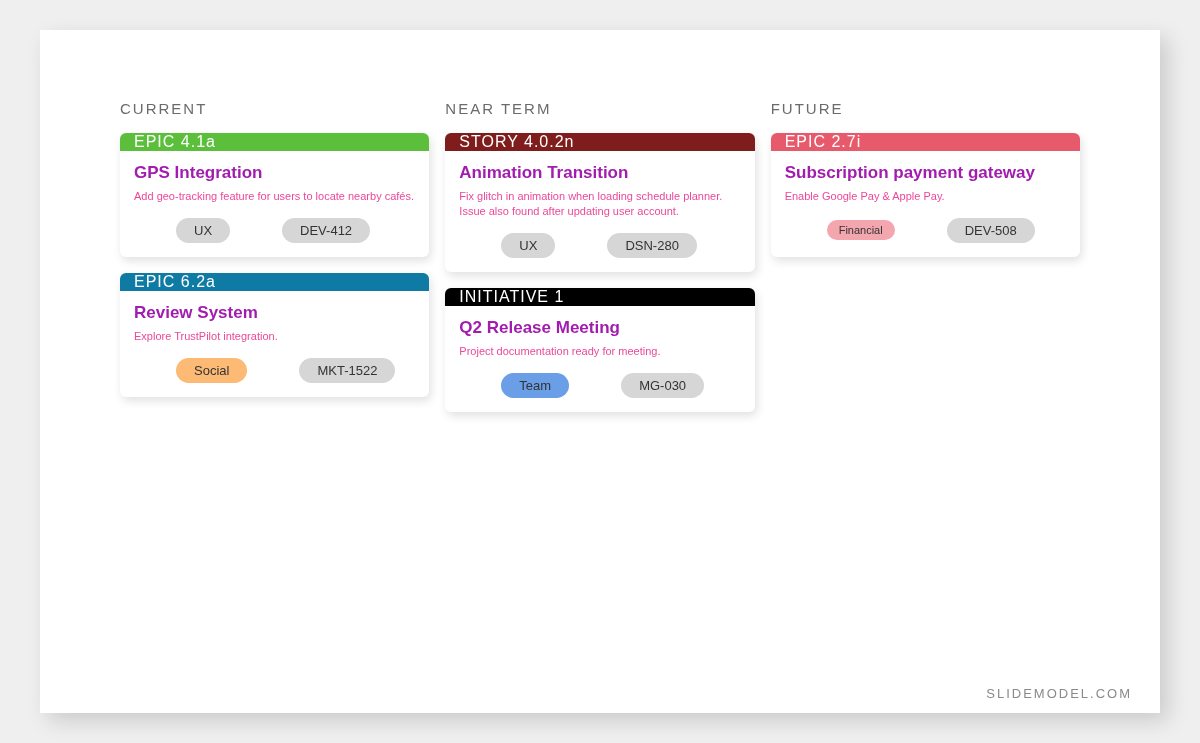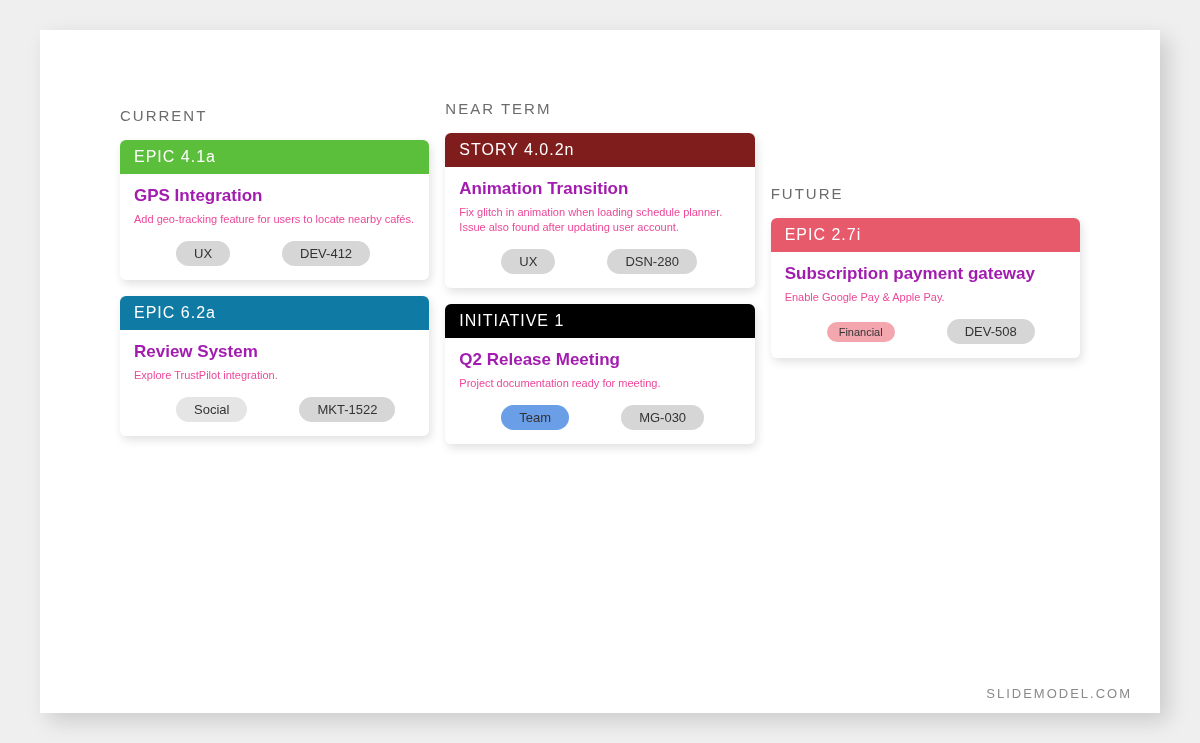--- a/index.html
+++ b/index.html
@@ -16,21 +16,20 @@
     left: 40px;
     right: 40px;
     bottom: 30px;
     background: #ffffff;
     box-shadow: 8px 8px 20px rgba(0,0,0,0.15);
     padding: 70px 80px 40px 80px;
   }
   .columns {
     display: flex;
     gap: 16px;
-    align-items: center;
   }
   .col {
     flex: 1;
     display: flex;
     flex-direction: column;
   }
   .col-header {
     font-size: 15px;
     letter-spacing: 2px;
     color: #6b6b6b;
@@ -40,21 +39,21 @@
   .card {
     background: #fff;
     border-radius: 6px;
     box-shadow: 2px 4px 10px rgba(0,0,0,0.12);
     margin-bottom: 16px;
     overflow: hidden;
   }
   .card-header {
     color: #fff;
     font-size: 16px;
-    padding: 8px 14px;
+    padding: 0 14px;
     letter-spacing: 1px;
     font-weight: 400;
   }
   .card-body {
     padding: 12px 14px 14px 14px;
   }
   .card-title {
     font-size: 17px;
     font-weight: 700;
     color: #a21caf;
@@ -108,21 +107,21 @@
           </div>
         </div>
       </div>
 
       <div class="card">
         <div class="card-header" style="background: rgb(15, 123, 165);">EPIC 6.2a</div>
         <div class="card-body">
           <div class="card-title">Review System</div>
           <div class="card-desc">Explore TrustPilot integration.</div>
           <div class="tags">
-            <span class="tag" style="background: #e5e5e5;">Social</span>
+            <span class="tag" style="background: #fdba74;">Social</span>
             <span class="tag" style="background: rgb(214, 214, 214);">MKT-1522</span>
           </div>
         </div>
       </div>
     </div>
 
     <div class="col">
       <div class="col-header">NEAR TERM</div>
 
       <div class="card">

